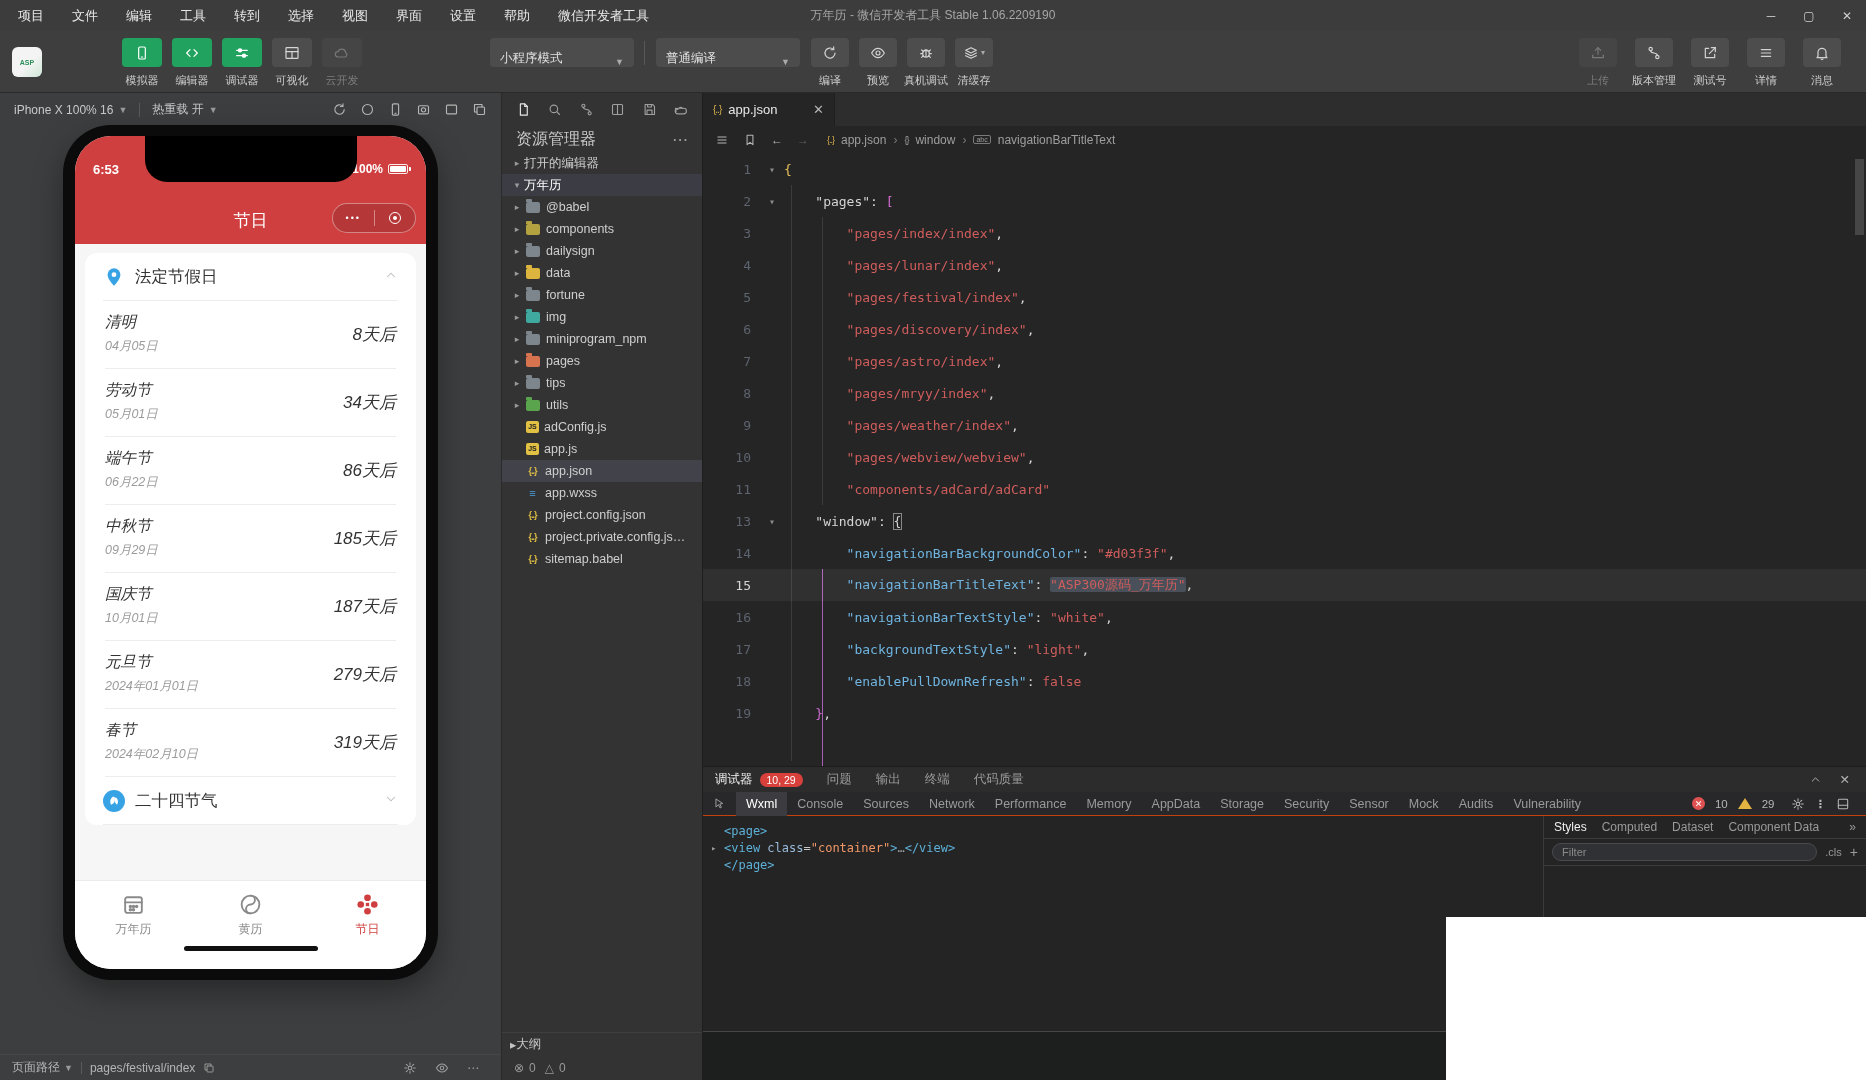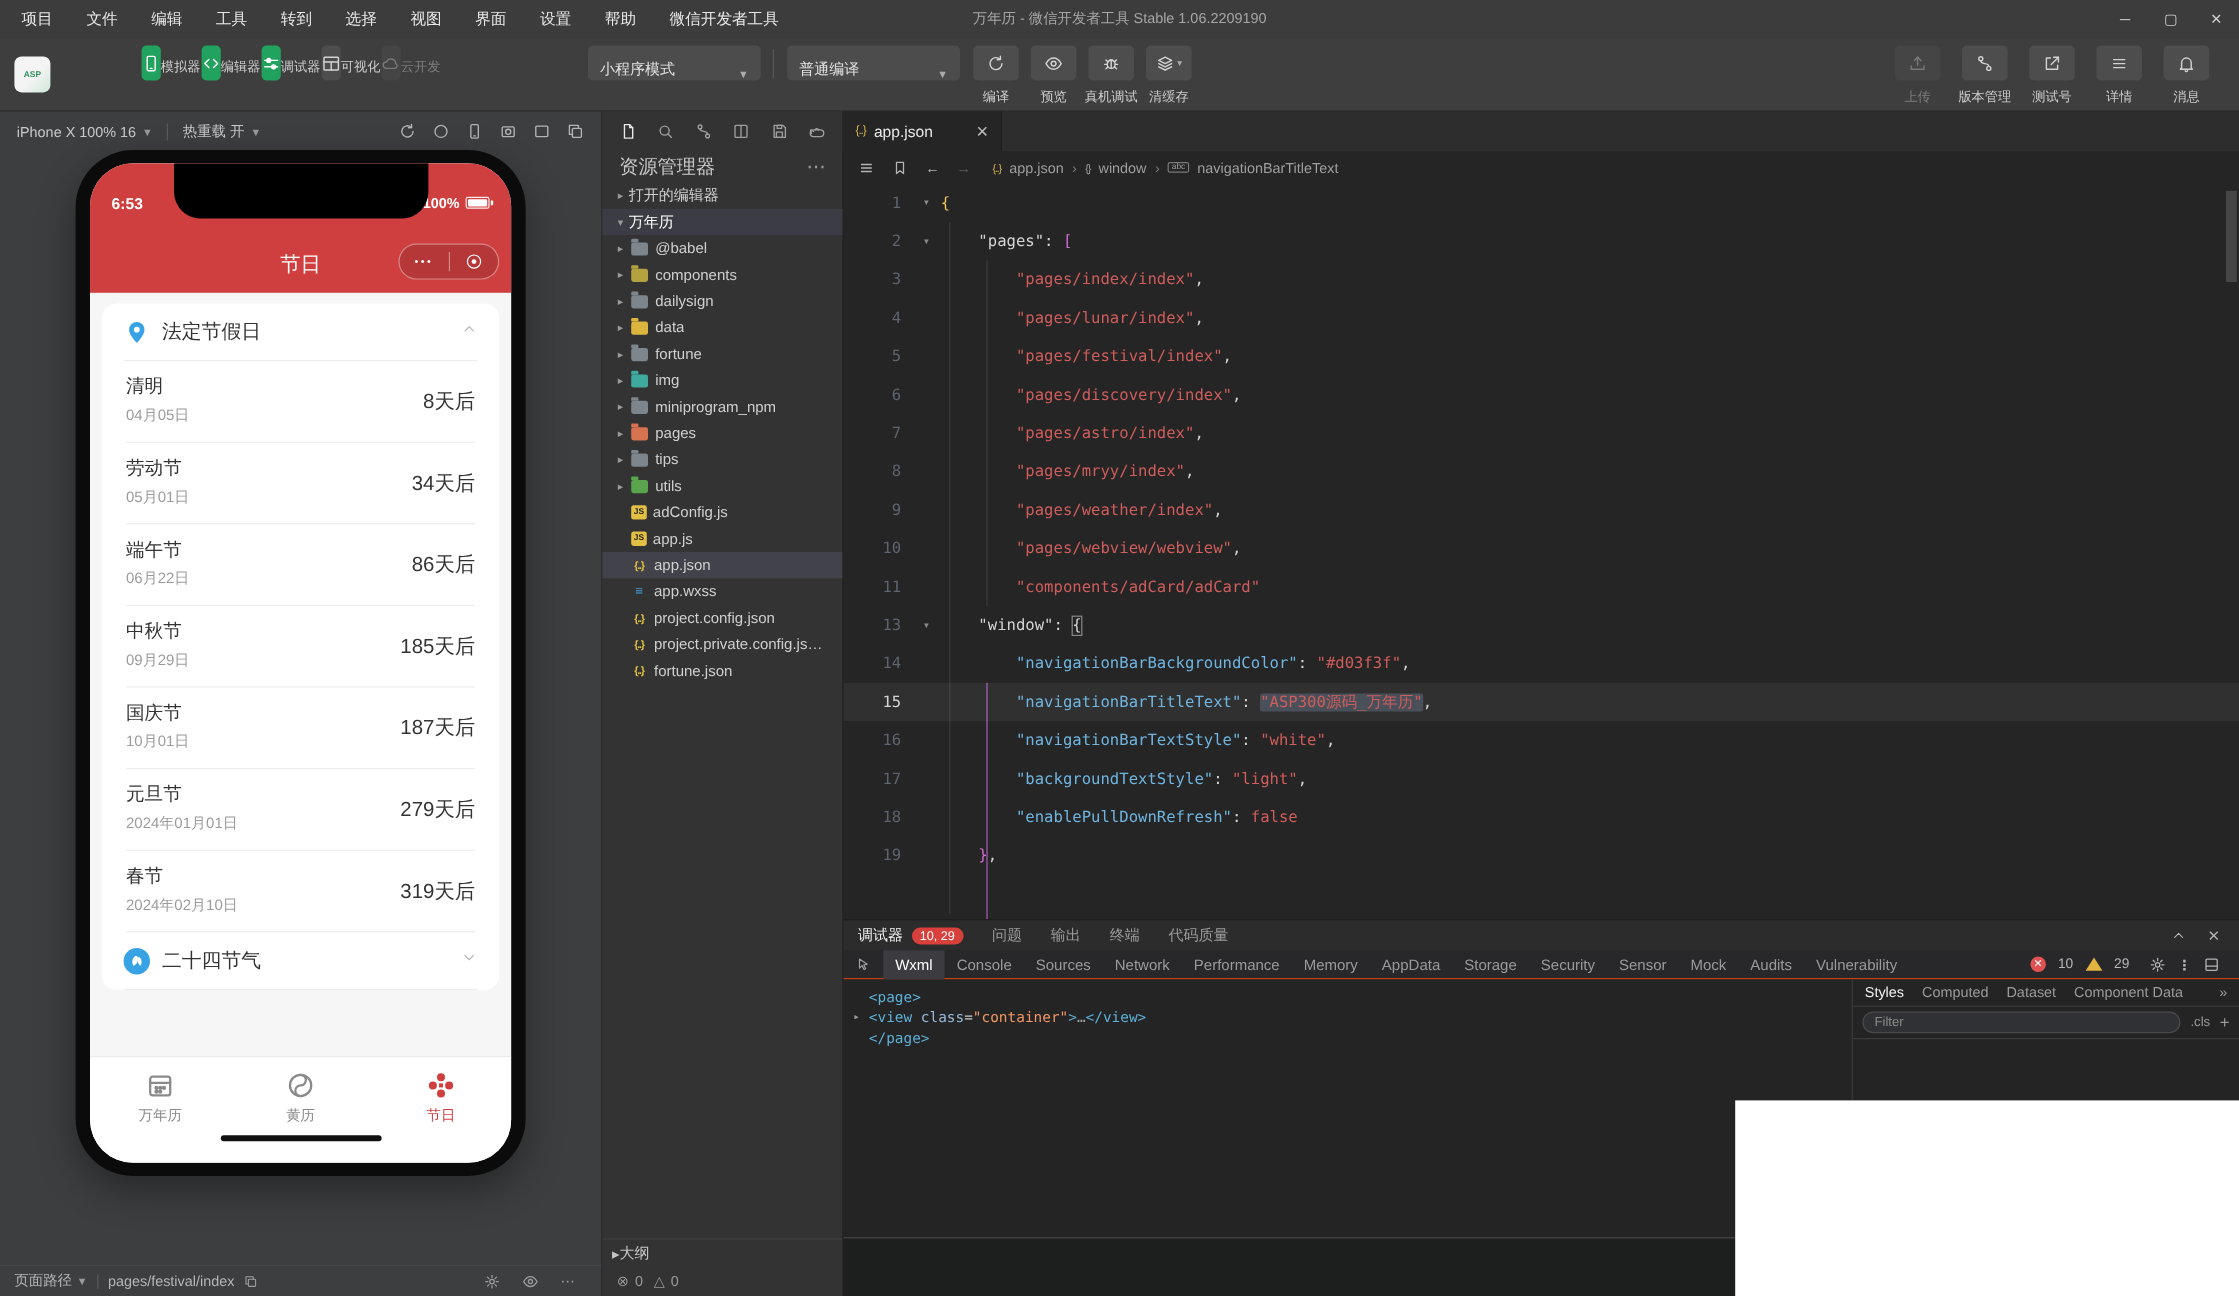--- a/index.html
+++ b/index.html
@@ -13,21 +13,21 @@
   #menus { display:flex; align-items:center; padding-left:18px; gap:28px; z-index:2; }
   #menus .menu { font-size:13px; color:#e8e8e8; cursor:default; }
   #win-title { position:absolute; left:0; right:0; text-align:center; font-size:12px; color:#a6a6a6; }
   #win-controls { margin-left:auto; display:flex; z-index:2; }
   #win-controls span { width:38px; height:31px; display:flex; align-items:center; justify-content:center; color:#cfcfcf; font-size:12px; }
 
   
   #toolbar { position:absolute; left:0; top:31px; width:1866px; height:62px; background:#3e3e3e; border-bottom:1px solid #2a2a2a; }
   #avatar { position:absolute; left:12px; top:16px; width:30px; height:30px; border-radius:6px; background:linear-gradient(135deg,#f4f4f4 55%,#cfe8d8); display:flex; align-items:center; justify-content:center; font-size:7px; font-weight:bold; color:#2d8f5a; }
   .tgroup { position:absolute; top:7px; display:flex; }
-  .tbtn { width:48px; display:flex; flex-direction:row; align-items:center; margin-right:2px; }
+  .tbtn { width:48px; display:flex; flex-direction:column; align-items:center; margin-right:2px; }
   .tbtn .box { width:40px; height:29px; border-radius:4px; display:flex; align-items:center; justify-content:center; }
   .tbtn .lbl { margin-top:6px; font-size:11px; color:#cdcdcd; white-space:nowrap; }
   .tbtn.green .box { background:#21a35f; color:#fff; }
   .tbtn.gray .box { background:#4d4d4d; color:#d6d6d6; }
   .tbtn.disabled .box { background:#454545; color:#787878; }
   .tbtn.disabled .lbl { color:#7c7c7c; }
   .dd { height:29px; background:#4c4c4c; border-radius:4px; display:flex; align-items:flex-end; padding:0 10px; font-size:12.5px; color:#e2e2e2; }
   .dd .caret { margin-left:auto; color:#aaa; font-size:9px; }
   #dd-mode { position:absolute; left:490px; top:7px; width:144px; }
   .vsep { position:absolute; left:644px; top:10px; width:1px; height:24px; background:#585858; }
@@ -64,21 +64,21 @@
   #capsule .cdiv { width:1px; height:16px; background:rgba(255,255,255,.4); }
   #capsule .target { flex:1; display:flex; align-items:center; justify-content:center; }
   #capsule .target i { width:12px; height:12px; border:1.5px solid #fff; border-radius:50%; position:relative; display:block; }
   #capsule .target i:after { content:""; position:absolute; left:50%; top:50%; width:4px; height:4px; margin:-2px 0 0 -2px; border-radius:50%; background:#fff; }
 
   #p-card { position:absolute; left:10px; top:117px; width:331px; border-radius:12px; background:#fff; }
   .sec-row { height:47px; display:flex; align-items:center; padding:0 18px; }
   .sec-row .sic { width:22px; height:22px; margin-right:10px; }
   .sec-row .stitle { font-size:16.5px; color:#333; }
   .sec-row .chev { margin-left:auto; color:#bbb; }
-  .fest-row { height:67px; position:relative; padding:11px 20px 0 20px; }
+  .fest-row { height:67px; position:relative; padding:11px 20px 0 20px;font-style:italic; }
   .fest-row .fname { font-size:15.5px; color:#333; }
   .fest-row .fdate { font-size:12.5px; color:#9b9b9b; margin-top:5px; }
   .fest-row .fdays { position:absolute; right:20px; top:22px; font-size:17px; color:#333; }
   .hline { height:1px; background:#ededed; margin:0 18px; }
   .bluedot { width:22px; height:22px; border-radius:50%; background:#38a3e4; display:flex; align-items:center; justify-content:center; }
   #p-tabbar { position:absolute; left:0; top:744px; width:351px; height:89px; background:#fff; border-top:1px solid #ebebeb; display:flex; }
   .ptab { flex:1; display:flex; flex-direction:column; align-items:center; padding-top:11px; color:#8a8a8a; }
   .ptab svg { width:25px; height:25px; }
   .ptab .plbl { font-size:12px; margin-top:4px; }
   .ptab.active { color:#d03f3f; }
@@ -795,21 +795,21 @@
         <span class="nm">project.config.json</span>
       </div>
       <div class="trow">
         <span class="tw"></span>
         <span class="fic json">{..}</span>
         <span class="nm">project.private.config.js…</span>
       </div>
       <div class="trow">
         <span class="tw"></span>
         <span class="fic json">{..}</span>
-        <span class="nm">fortune.json</span>
+        <span class="nm">sitemap.babel</span>
       </div>
     </div>
   <div id="exp-bottom">
     <div id="outline-row">
         <span class="tw">▸</span>
         <span>大纲</span>
       </div>
     <div id="problems-row">
       <span>⊗</span>
         <span>0</span>

